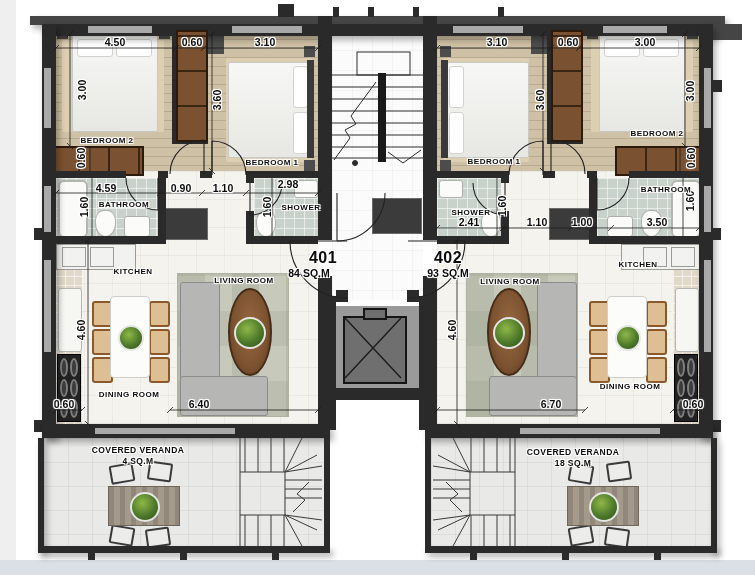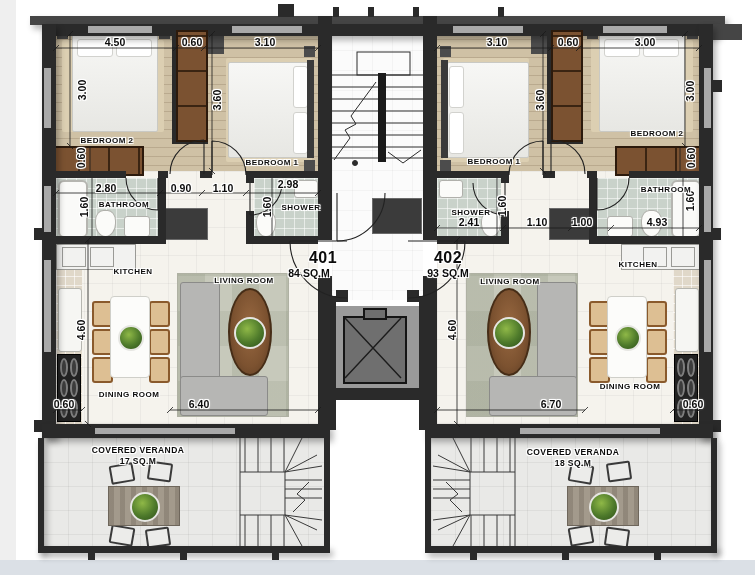--- a/index.html
+++ b/index.html
@@ -381,53 +381,53 @@
       <path d="M85 243L91 237 M85 421L91 427 M454 243L460 237 M454 421L460 427"></path>
     </g>
   </svg>
 
   <span class="dim" style="left:115px;top:42px">4.50</span>
   <span class="dim" style="left:192px;top:42px">0.60</span>
   <span class="dim" style="left:265px;top:42px">3.10</span>
   <span class="dimv" style="left:82px;top:90px">3.00</span>
   <span class="dimv" style="left:217px;top:100px">3.60</span>
   <span class="dimv" style="left:81px;top:158px">0.60</span>
-  <span class="dim" style="left:106px;top:188px">2.80</span>
+  <span class="dim" style="left:106px;top:188px">4.59</span>
   <span class="dimv" style="left:84px;top:207px">1.60</span>
   <span class="dim" style="left:181px;top:188px">0.90</span>
   <span class="dim" style="left:223px;top:188px">1.10</span>
   <span class="dim" style="left:288px;top:184px">2.98</span>
   <span class="dimv" style="left:267px;top:207px">1.60</span>
   <span class="dimv" style="left:81px;top:330px">4.60</span>
   <span class="dim" style="left:199px;top:404px">6.40</span>
   <span class="dim" style="left:64px;top:404px">0.60</span>
 
   <span class="room" style="left:107px;top:140px">BEDROOM 2</span>
   <span class="room" style="left:272px;top:162px">BEDROOM 1</span>
   <span class="room" style="left:124px;top:204px">BATHROOM</span>
   <span class="room" style="left:301px;top:207px">SHOWER</span>
   <span class="room" style="left:133px;top:271px">KITCHEN</span>
   <span class="room" style="left:244px;top:280px">LIVING ROOM</span>
   <span class="room" style="left:129px;top:394px">DINING ROOM</span>
   <span class="vlab" style="left:138px;top:450px">COVERED VERANDA</span>
-  <span class="vlab" style="left:138px;top:461px">17 SQ.M</span>
+  <span class="vlab" style="left:138px;top:461px">4 SQ.M</span>
   <span class="unum" style="left:323px;top:258px">401</span>
   <span class="uarea" style="left:309px;top:273px">84 SQ.M</span>
 
   <span class="dim" style="left:497px;top:42px">3.10</span>
   <span class="dim" style="left:568px;top:42px">0.60</span>
   <span class="dim" style="left:645px;top:42px">3.00</span>
   <span class="dimv" style="left:540px;top:100px">3.60</span>
   <span class="dimv" style="left:690px;top:91px">3.00</span>
   <span class="dimv" style="left:691px;top:158px">0.60</span>
   <span class="dim" style="left:469px;top:222px">2.41</span>
   <span class="dimv" style="left:502px;top:206px">1.60</span>
   <span class="dim" style="left:537px;top:222px">1.10</span>
   <span class="dim" style="left:582px;top:222px">1.00</span>
-  <span class="dim" style="left:657px;top:222px">4.93</span>
+  <span class="dim" style="left:657px;top:222px">3.50</span>
   <span class="dimv" style="left:690px;top:201px">1.60</span>
   <span class="dimv" style="left:452px;top:330px">4.60</span>
   <span class="dim" style="left:551px;top:404px">6.70</span>
   <span class="dim" style="left:693px;top:404px">0.60</span>
 
   <span class="room" style="left:494px;top:161px">BEDROOM 1</span>
   <span class="room" style="left:657px;top:133px">BEDROOM 2</span>
   <span class="room" style="left:666px;top:189px">BATHROOM</span>
   <span class="room" style="left:471px;top:212px">SHOWER</span>
   <span class="room" style="left:638px;top:264px">KITCHEN</span>

